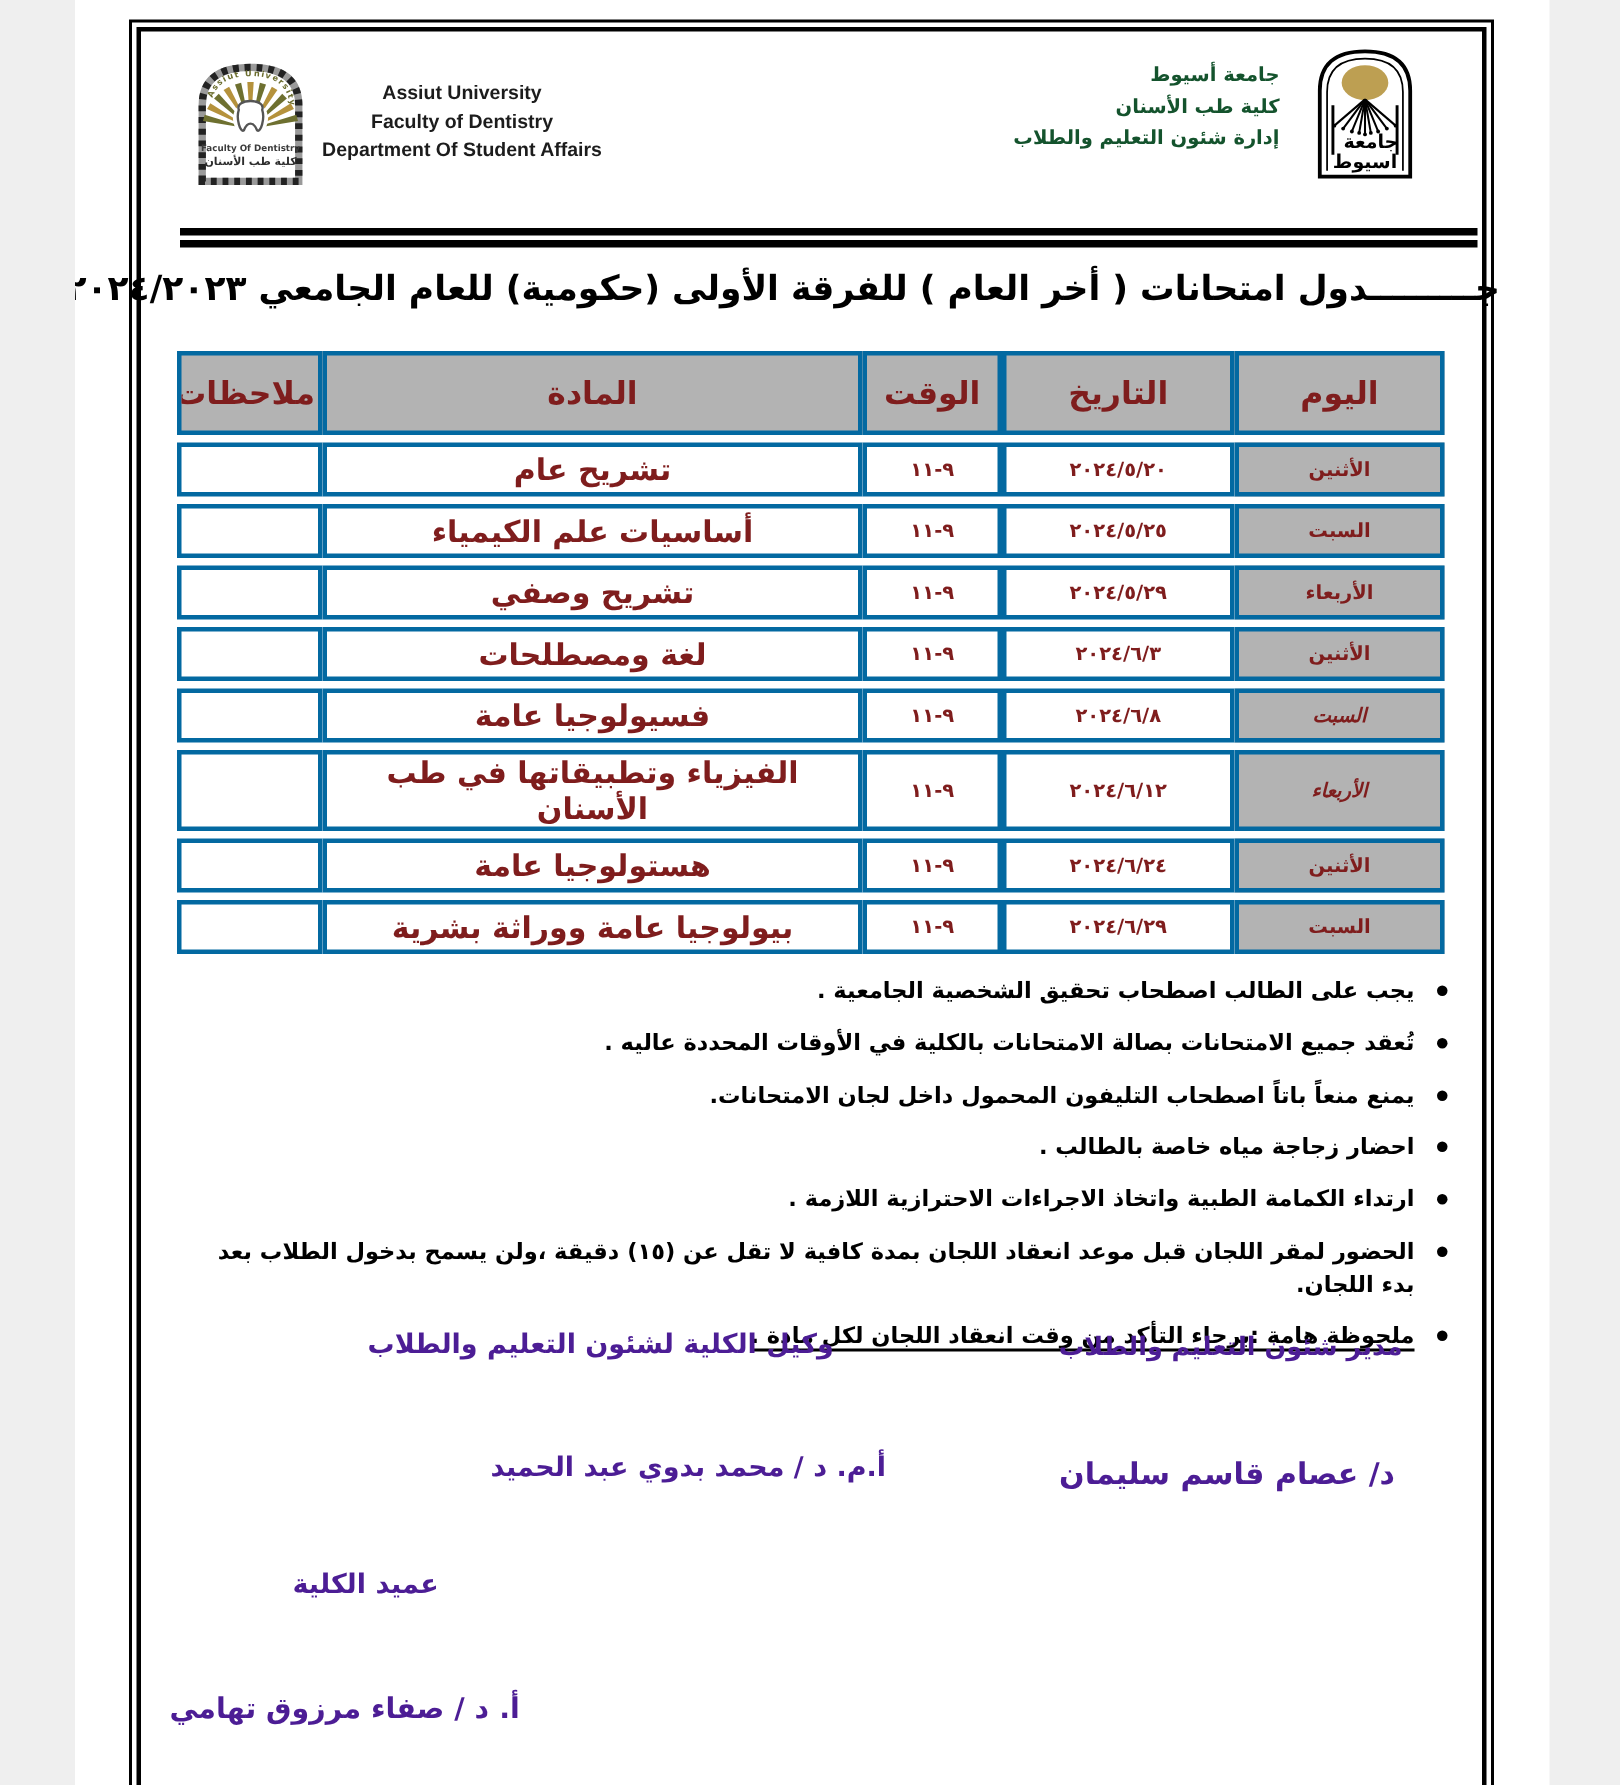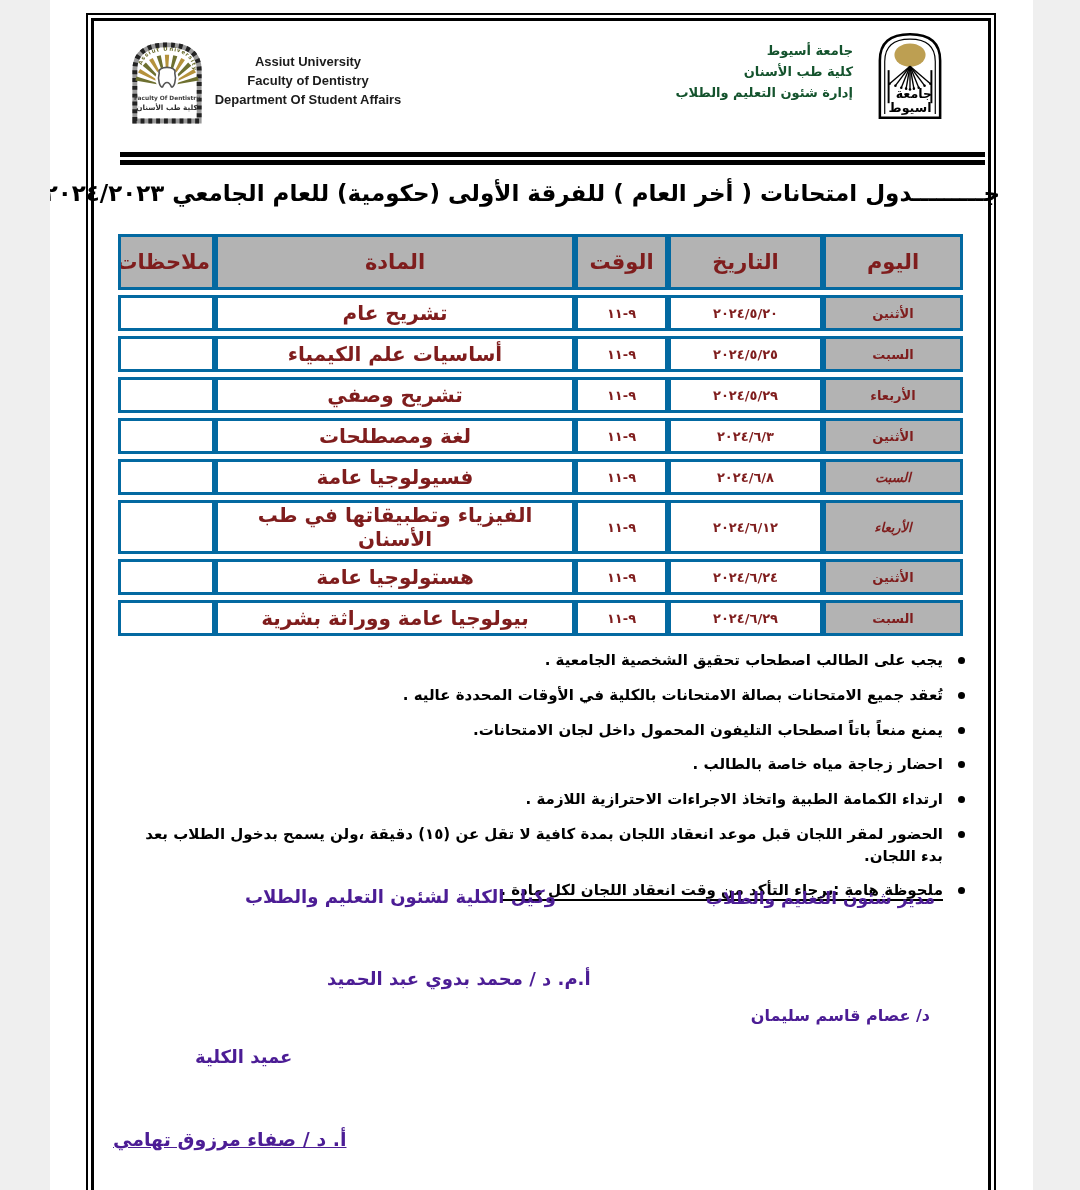--- a/index.html
+++ b/index.html
@@ -72,24 +72,24 @@
   }
   .note-text{line-height:1.45;}
   .underline{text-decoration:underline;text-decoration-thickness:2px;text-underline-offset:4px;}
   
   .sig{
     position:absolute;direction:rtl;white-space:nowrap;
     font-weight:bold;color:#4c1d95;
   }
   .sig-right-title{top:888px;right:98px;font-size:17px;}
   .sig-left-title {top:886px;left:195px;font-size:18px;}
-  .sig-right-name {top:1006px;right:103px;font-size:16px;margin-left:24px;}
+  .sig-right-name {top:970px;right:103px;font-size:20px;margin-left:24px;}
   .sig-left-name  {top:968px;left:277px;font-size:18px;}
   .dean-title     {top:1046px;left:145px;font-size:18px;}
-  .dean-name      {top:1128px;left:63px;font-size:19px;text-decoration:underline;}
+  .dean-name      {top:1128px;left:63px;font-size:19px;}
   svg text{font-family:"DejaVu Sans",sans-serif;}
 </style>
 </head>
 <body>
 
 <div class="page">
   <div class="frame">
     <div class="frame-inner"></div>
   </div>
 

